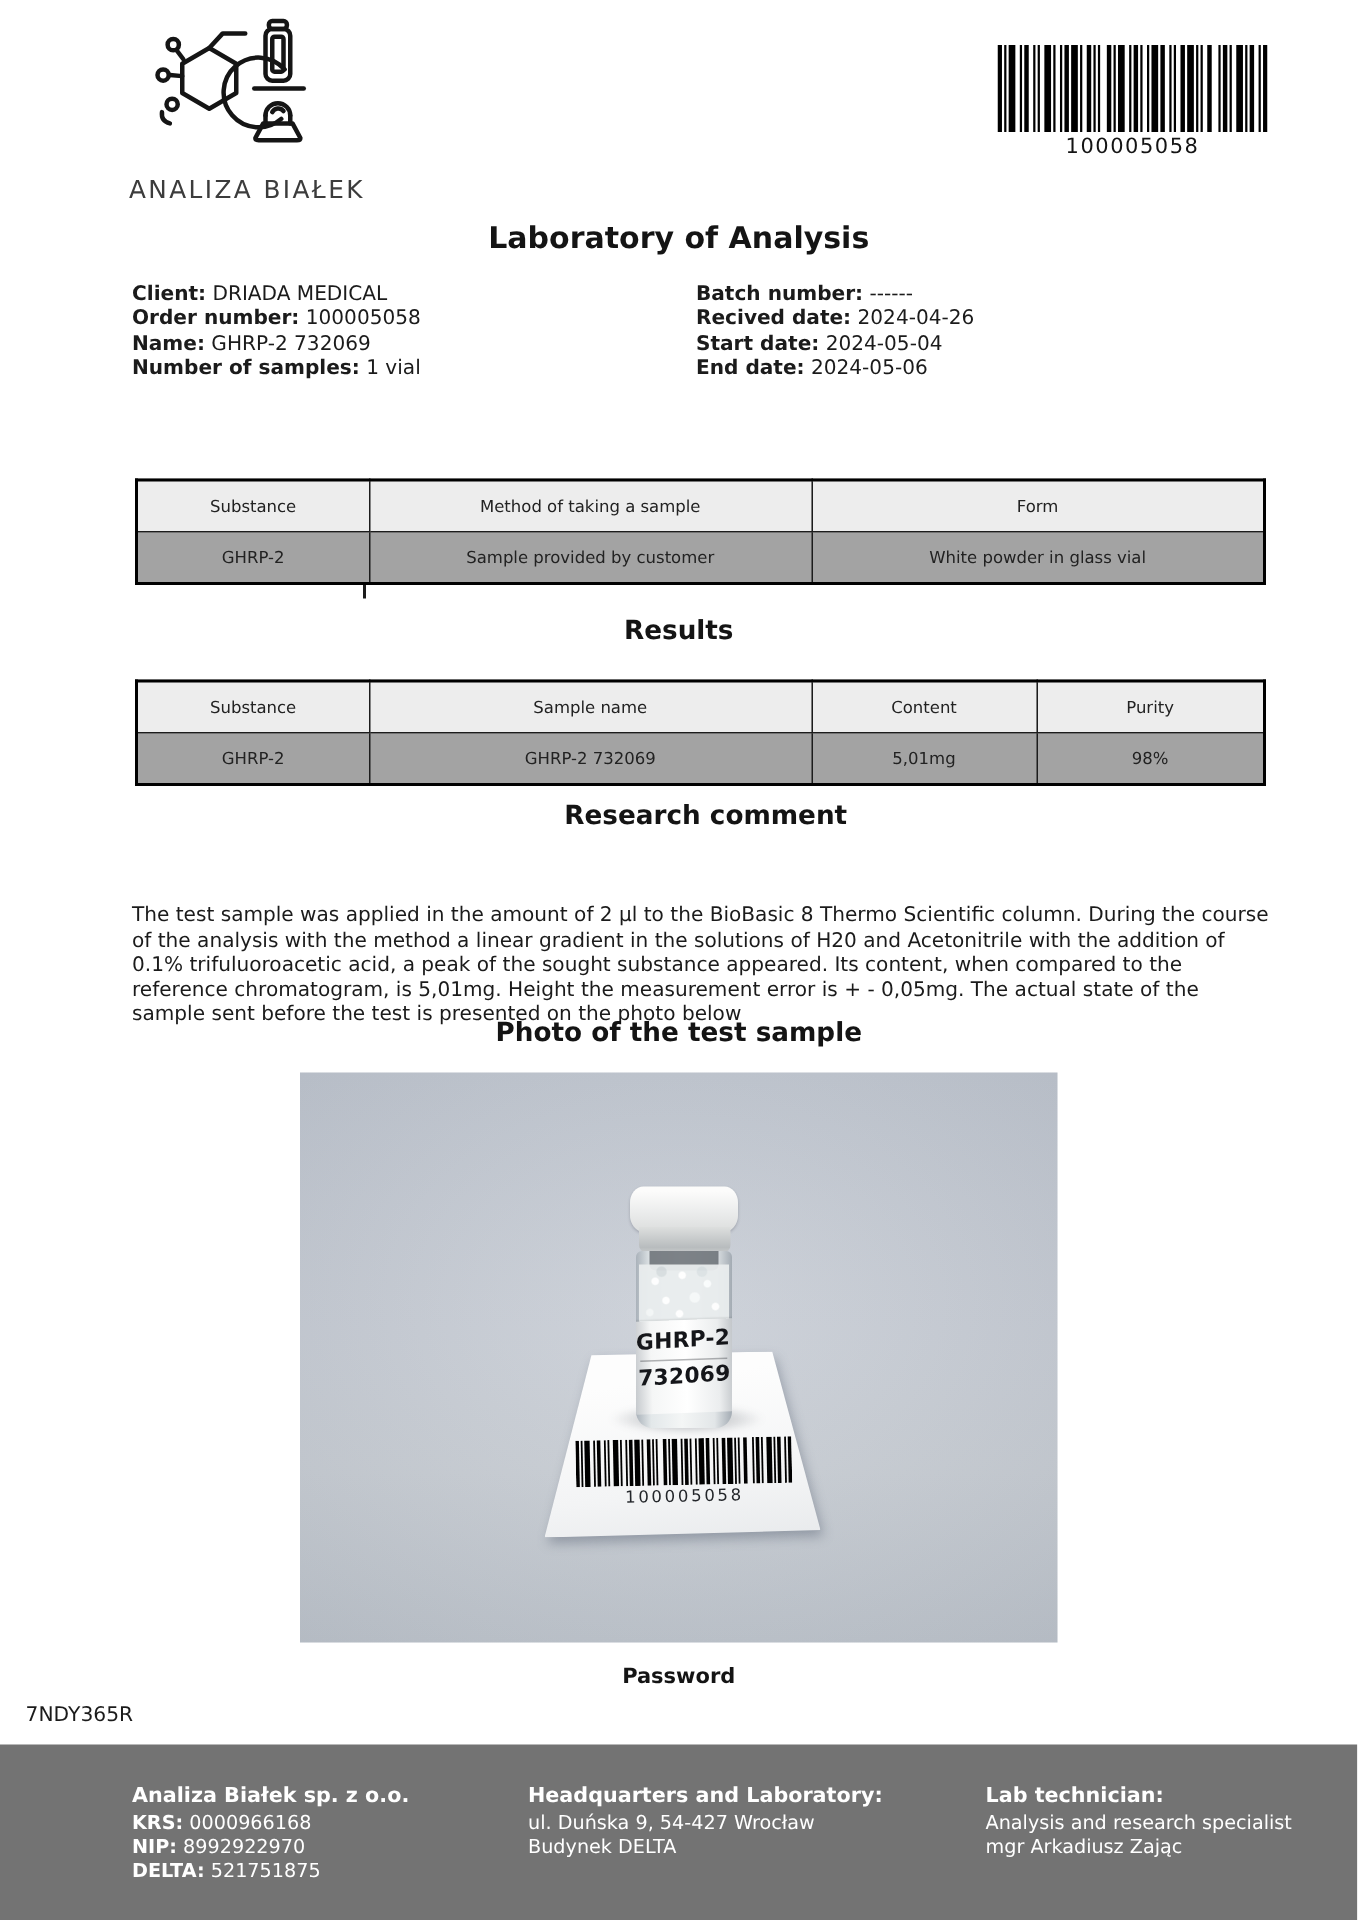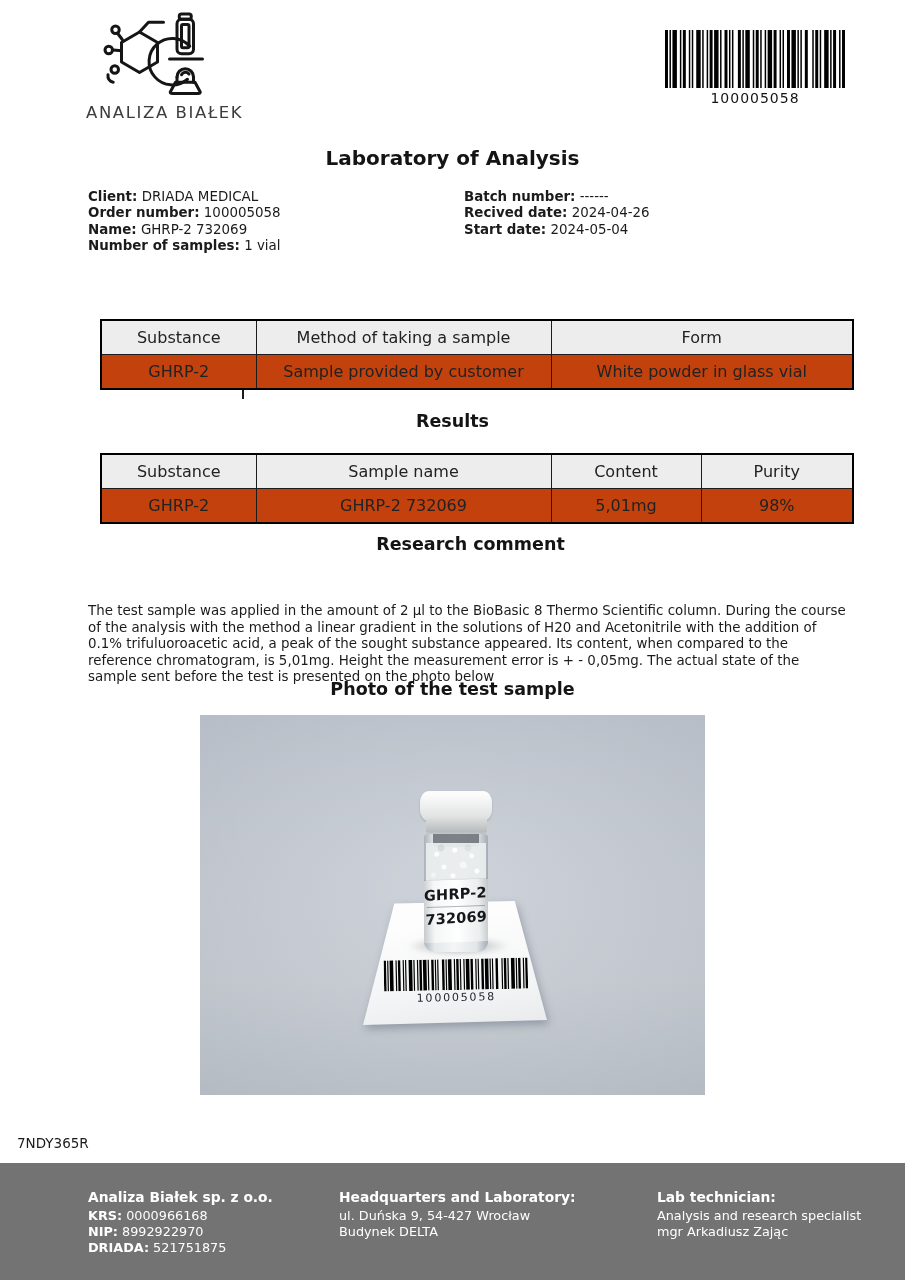--- a/index.html
+++ b/index.html
@@ -5,36 +5,36 @@
   html,body{margin:0;padding:0;background:#ffffff;}
   .page{
     position:relative;width:905px;height:1280px;margin:0 auto;background:#ffffff;
     font-family:"DejaVu Sans","Liberation Sans",sans-serif;color:#1a1a1a;overflow:hidden;
   }
   
   .logo-block{position:absolute;left:86px;top:10px;width:152px;text-align:center;}
   .logo-icon{width:120px;height:86px;margin:0 auto;display:block;}
   .logo-icon path,.logo-icon rect,.logo-icon line,.logo-icon circle{
     fill:none;stroke:#151515;stroke-width:4;stroke-linecap:round;stroke-linejoin:round;}
-  .logo-text{margin-top:7px;font-size:16.5px;letter-spacing:1.6px;color:#3c3c3c;white-space:nowrap;}
+  .logo-text{margin-top:21px;font-size:16.5px;letter-spacing:1.6px;color:#3c3c3c;white-space:nowrap;}
   .hdr-barcode{position:absolute;left:665px;top:30px;width:180px;text-align:center;}
   .hdr-barcode svg{width:180px;height:58px;display:block;}
   .barcode rect{fill:#000;}
   .hdr-barcode .bc-num{margin-top:2px;font-size:14px;letter-spacing:1px;color:#141414;}
   
   .h1{position:absolute;left:0;width:100%;text-align:center;font-size:20px;font-weight:700;color:#141414;}
   .h2{position:absolute;left:0;width:100%;text-align:center;font-size:17.5px;font-weight:700;color:#141414;}
   
   .info-col{position:absolute;top:189px;font-size:13.4px;line-height:16.4px;color:#1b1b1b;}
   .info-col .lbl{font-weight:700;}
   .info-left{left:88px;width:330px;}
   .info-right{left:464px;width:330px;}
   
-  .ctable{position:absolute;left:100px;width:752px;border-collapse:collapse;table-layout:fixed;
-          background:#c2410c;font-size:16px;color:#222;}
+  .ctable{position:absolute;left:90px;width:752px;border-collapse:collapse;table-layout:fixed;
+          background:#a3a3a3;font-size:11px;color:#222;}
   .ctable th,.ctable td{border:1.5px solid #1c1c1c;text-align:center;padding:0;height:33px;font-weight:400;}
   .ctable th{background:#ededed;}
   .ctable{border:2px solid #000;}
   .tick{position:absolute;width:2px;height:9px;background:#1c1c1c;}
   
   .comment{position:absolute;left:88px;top:603px;width:758px;font-size:13.4px;line-height:16.6px;color:#1b1b1b;}
   
   .photo{position:absolute;left:200px;top:715px;width:505px;height:380px;overflow:hidden;
      background:
        radial-gradient(ellipse 420px 300px at 50% 42%, rgba(255,255,255,0.10), rgba(30,40,60,0.10)),
@@ -80,21 +80,21 @@
   .vlabel .sep{height:0;border-top:1.5px solid rgba(40,44,50,0.35);margin:4px 5px 3px;}
   
   .pw-label{position:absolute;left:0;top:1110px;width:100%;text-align:center;font-size:14px;font-weight:700;color:#141414;}
   .pw-value{position:absolute;left:17px;top:1135px;width:100%;text-align:left;font-size:13.5px;color:#1b1b1b;}
   
   .footer{position:absolute;left:0;top:1163px;width:905px;height:117px;background:#737373;color:#ffffff;}
   .f-col{position:absolute;top:26px;font-size:12.8px;line-height:16px;}
   .f-col .f-head{font-size:13.8px;font-weight:700;margin-bottom:3px;white-space:nowrap;}
   .f-col .lbl{font-weight:700;}
   .f-col1{left:88px;width:260px;}
-  .f-col2{left:339px;width:280px;}
+  .f-col2{left:352px;width:280px;}
   .f-col3{left:657px;width:240px;}
 </style>
 </head>
 <body>
 
 <div class="page">
 
   <div class="logo-block">
     <svg class="logo-icon" viewBox="0 0 160 112">
       <path d="M50 28 L74 42 L74 68 L50 82 L26 68 L26 42 Z"></path>
@@ -170,20 +170,21 @@
   <div class="info-col info-left">
     <div><span class="lbl">Client:</span> <span>DRIADA MEDICAL</span></div>
     <div><span class="lbl">Order number:</span> <span>100005058</span></div>
     <div><span class="lbl">Name:</span> <span>GHRP-2 732069</span></div>
     <div><span class="lbl">Number of samples:</span> <span>1 vial</span></div>
   </div>
   <div class="info-col info-right">
     <div><span class="lbl">Batch number:</span> <span>------</span></div>
     <div><span class="lbl">Recived date:</span> <span>2024-04-26</span></div>
     <div><span class="lbl">Start date:</span> <span>2024-05-04</span></div>
+    <div><span class="lbl">End date:</span> <span>2024-05-06</span></div>
   </div>
 
   <table class="ctable" style="top:319px;">
     <colgroup>
         <col style="width:155px">
         <col style="width:295px">
         <col style="width:302px">
       </colgroup>
     <thead>
         <tr>
@@ -291,28 +292,29 @@
         <div class="powder"></div>
         <div class="vlabel">
           <div class="l1">GHRP-2</div>
           <div class="sep"></div>
           <div class="l2">732069</div>
         </div>
       </div>
     </div>
   </div>
 
+  <div class="pw-label">Password</div>
   <div class="pw-value">7NDY365R</div>
 
   <div class="footer">
     <div class="f-col f-col1">
       <div class="f-head">Analiza Białek sp. z o.o.</div>
       <div><span class="lbl">KRS:</span> <span>0000966168</span></div>
       <div><span class="lbl">NIP:</span> <span>8992922970</span></div>
-      <div><span class="lbl">DRIADA:</span> <span>521751875</span></div>
+      <div><span class="lbl">DELTA:</span> <span>521751875</span></div>
     </div>
     <div class="f-col f-col2">
       <div class="f-head">Headquarters and Laboratory:</div>
       <div>ul. Duńska 9, 54-427 Wrocław</div>
       <div>Budynek DELTA</div>
     </div>
     <div class="f-col f-col3">
       <div class="f-head">Lab technician:</div>
       <div>Analysis and research specialist</div>
       <div>mgr Arkadiusz Zając</div>

